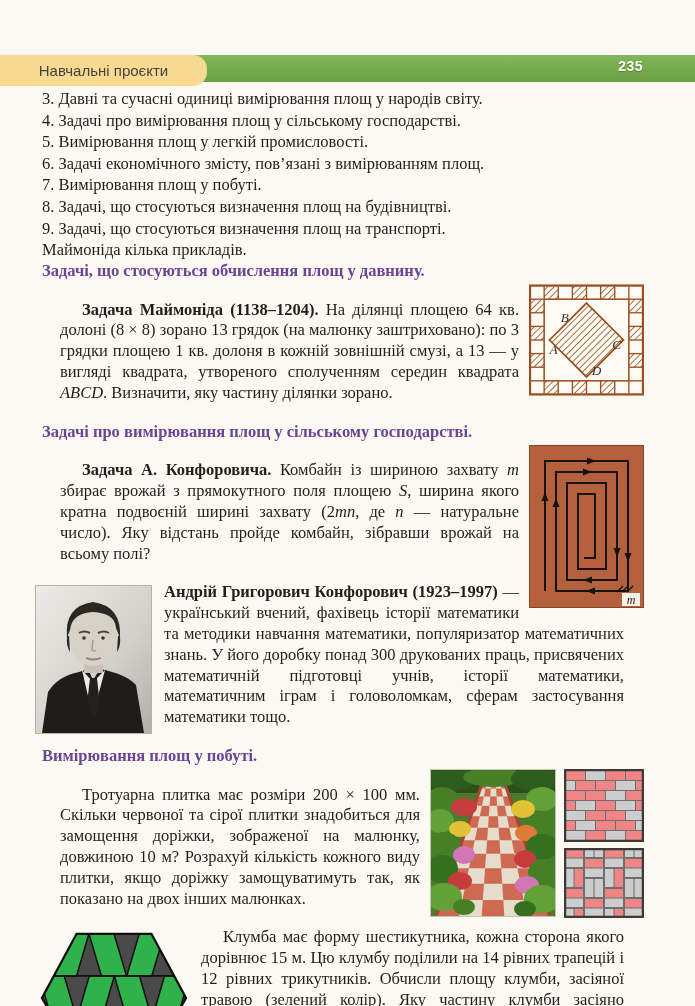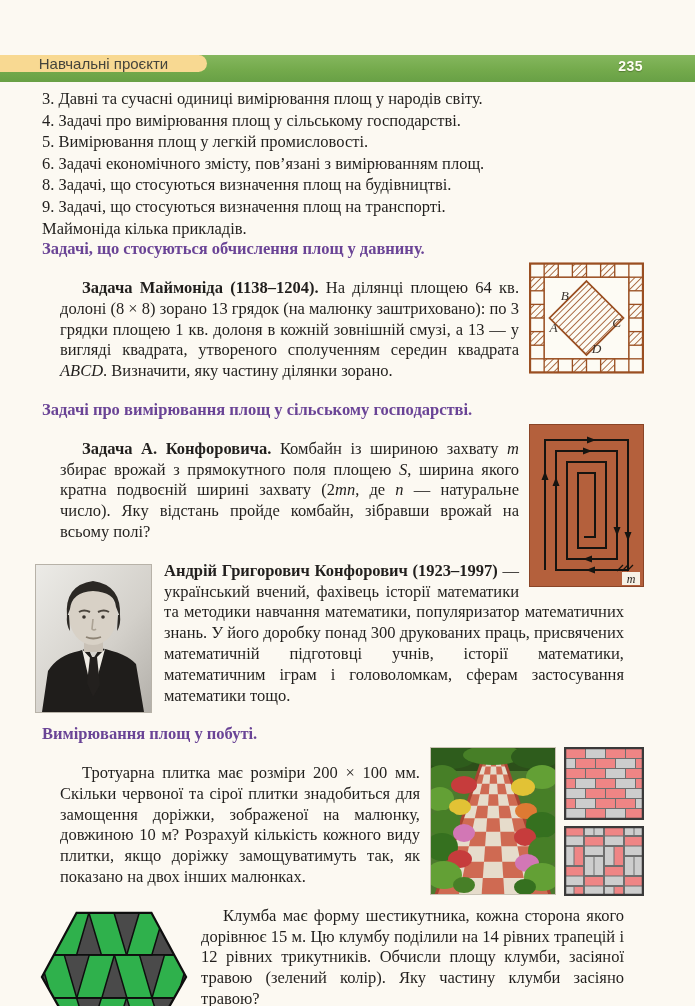--- a/index.html
+++ b/index.html
@@ -10,21 +10,21 @@
     overflow:hidden;
     font-family:"Liberation Serif", serif;
     color:var(--text-dark,#211f1d);
   }
   
   .hbar{
     position:absolute;top:55px;left:0;width:695px;height:27px;
     background:linear-gradient(#85b75e, var(--bar-green,#74aa4c) 55%, #68a045);
   }
   .htab{
-    position:absolute;top:0;left:0;width:207px;height:17px;
+    position:absolute;top:0;left:0;width:207px;height:31px;
     background:var(--tab-cream,#f8d992);
     border-radius:0 14px 14px 0;
     display:flex;align-items:center;justify-content:center;
     font-family:"Liberation Sans", sans-serif;
     font-size:15px;color:#45443c;text-align:right;
   }
   .hnum{
     position:absolute;top:3px;right:52px;
     font-family:"Liberation Sans", sans-serif;
     font-weight:bold;font-size:14px;color:#fffef4;
@@ -71,20 +71,21 @@
     <div class="hnum">235</div>
   </div>
 
   <div class="content">
 
     <div class="lst" id="project-list">
         <div class="li"><span class="n">3.</span><span>Давні та сучасні одиниці вимірювання площ у народів світу.</span></div>
         <div class="li"><span class="n">4.</span><span>Задачі про вимірювання площ у сільському господарстві.</span></div>
         <div class="li"><span class="n">5.</span><span>Вимірювання площ у легкій промисловості.</span></div>
         <div class="li"><span class="n">6.</span><span>Задачі економічного змісту, пов’язані з вимірюванням площ.</span></div>
+        <div class="li"><span class="n">7.</span><span>Вимірювання площ у побуті.</span></div>
         <div class="li"><span class="n">8.</span><span>Задачі, що стосуються визначення площ на будівництві.</span></div>
         <div class="li"><span class="n">9.</span><span>Задачі, що стосуються визначення площ на транспорті.</span></div>
       </div>
     <div class="lst"><span>Маймоніда кілька прикладів.</span></div>
 
     <div class="phead">Задачі, що стосуються обчислення площ у давнину.</div>
 
     <svg class="fig-r fig-maim" viewBox="0 0 112 108">
       <defs>
         <pattern id="hatchA" patternUnits="userSpaceOnUse" width="4.6" height="4.6" patternTransform="rotate(45)">

